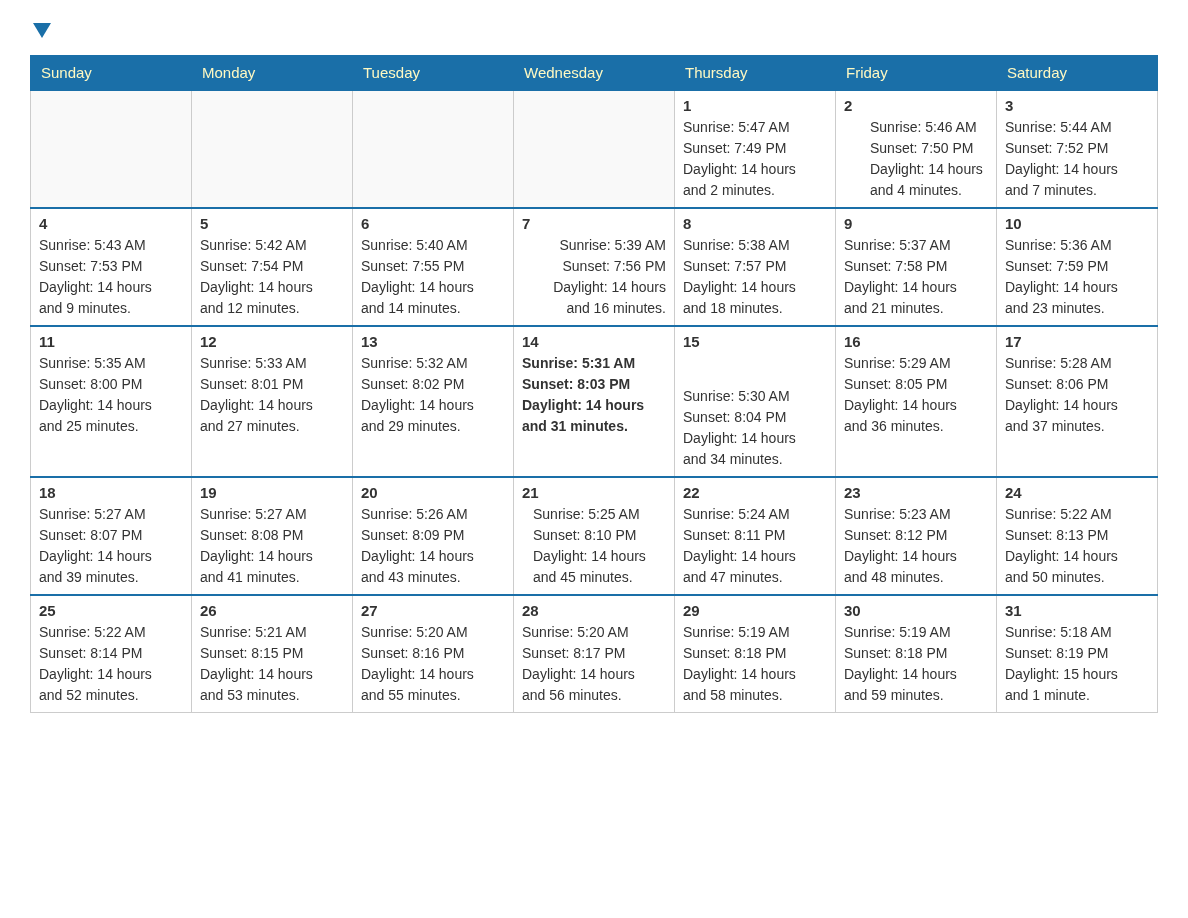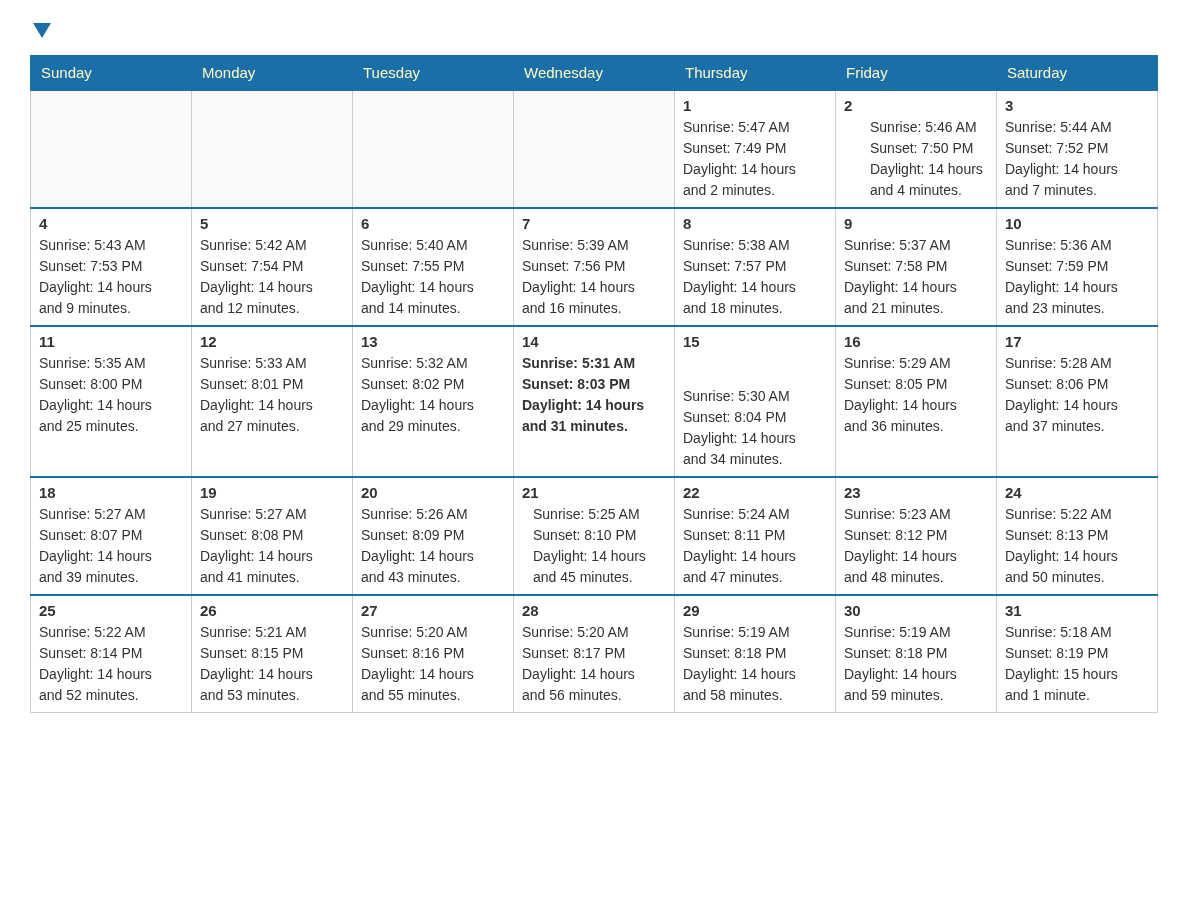--- a/index.html
+++ b/index.html
@@ -175,21 +175,21 @@
         </td>
         <td>
           <span class="day-number">6</span>
           <div class="day-info" style="white-space: pre-line;">Sunrise: 5:40 AM
 Sunset: 7:55 PM
 Daylight: 14 hours
 and 14 minutes.</div>
         </td>
         <td>
           <span class="day-number">7</span>
-          <div class="day-info" style="white-space: pre-line;">Sunrise: 5:39 AM
+          <div class="day-info" style="white-space: pre-line; text-align: right;">Sunrise: 5:39 AM
 Sunset: 7:56 PM
 Daylight: 14 hours
 and 16 minutes.</div>
         </td>
         <td>
           <span class="day-number">8</span>
           <div class="day-info" style="white-space: pre-line;">Sunrise: 5:38 AM
 Sunset: 7:57 PM
 Daylight: 14 hours
 and 18 minutes.</div>

